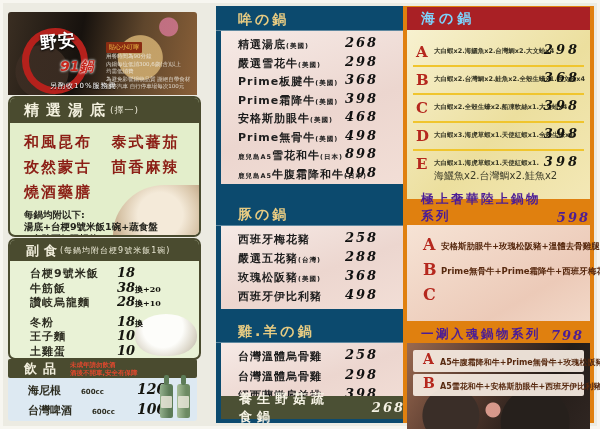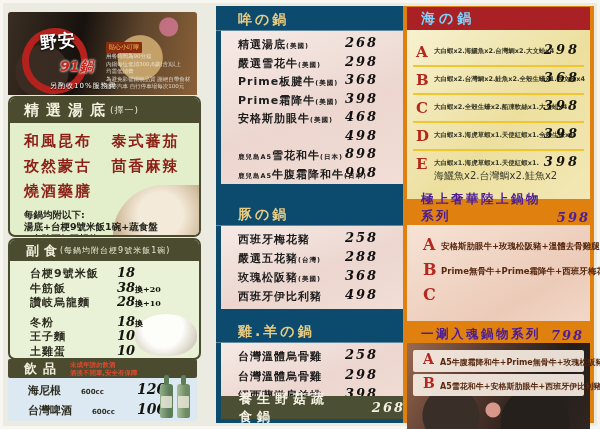--- a/index.html
+++ b/index.html
@@ -25,21 +25,21 @@
   .reminder{position:absolute;right:3px;top:22px;width:88px;}
   .reminder-title{display:inline-block;background:#8a2c12;color:#f5c64a;font-size:6px;padding:1px 3px;border-radius:1px;}
   .reminder-lines div{font-size:5.5px;line-height:7.5px;color:#efece4;opacity:.85;}
 
   .box{position:absolute;left:0;width:189px;border:2px solid #4a4b2f;border-radius:7px;overflow:hidden;background:#e3eecb;}
   .box-head{background:#4a4b2f;color:#f2efdd;display:flex;align-items:center;}
   #soup-box{top:84px;height:137px;}
   #soup-box .box-head{height:25px;font-size:15px;}
   .head-title{padding-left:14px;letter-spacing:7px;font-weight:700;}
   .head-note{font-size:9px;letter-spacing:1px;margin-left:-2px;}
-  .soup-grid{display:grid;grid-template-columns:1fr 1fr;padding:7px 0 0 14px;font-family:Liberation Mono, monospace;}
+  .soup-grid{display:grid;grid-template-columns:1fr 1fr;padding:7px 0 0 14px;}
   .soup-grid span{color:#8c1f16;font-weight:900;font-size:15px;letter-spacing:2px;line-height:25px;}
   .included{padding:4px 0 0 14px;position:relative;z-index:2;}
   .included div{font-size:9.5px;font-weight:700;color:#23231c;line-height:12px;}
   .soup-img{position:absolute;right:0;bottom:0;width:86px;height:50px;z-index:1;border-top-left-radius:60% 100%;
       background:radial-gradient(circle at 55% 60%, #f4ead9 0 40%, #d9c6aa 70%, #b69a78 100%);}
 
   #side-box{top:226px;height:118px;background:#e9f2d6;}
   #side-box .box-head{height:21px;font-size:13px;}
   #side-box .head-title{letter-spacing:5px;padding-left:16px;}
   #side-box .head-note{font-size:8px;color:#e8e6d2;}
@@ -238,20 +238,21 @@
       </div>
       <div class="m-row">
         <span class="m-name"><span class="m-prefix"></span><span>Prime霜降牛</span><span class="m-origin">(美國)</span></span>
         <span class="m-price price">398</span>
       </div>
       <div class="m-row">
         <span class="m-name"><span class="m-prefix"></span><span>安格斯肋眼牛</span><span class="m-origin">(美國)</span></span>
         <span class="m-price price">468</span>
       </div>
       <div class="m-row">
+        <span class="m-name"><span class="m-prefix"></span><span>Prime無骨牛</span><span class="m-origin">(美國)</span></span>
         <span class="m-price price">498</span>
       </div>
       <div class="m-row">
         <span class="m-name"><span class="m-prefix">鹿兒島A5</span><span>雪花和牛</span><span class="m-origin">(日本)</span></span>
         <span class="m-price price">898</span>
       </div>
       <div class="m-row">
         <span class="m-name"><span class="m-prefix">鹿兒島A5</span><span>牛腹霜降和牛</span><span class="m-origin">(日本)</span></span>
         <span class="m-price price">998</span>
       </div>

